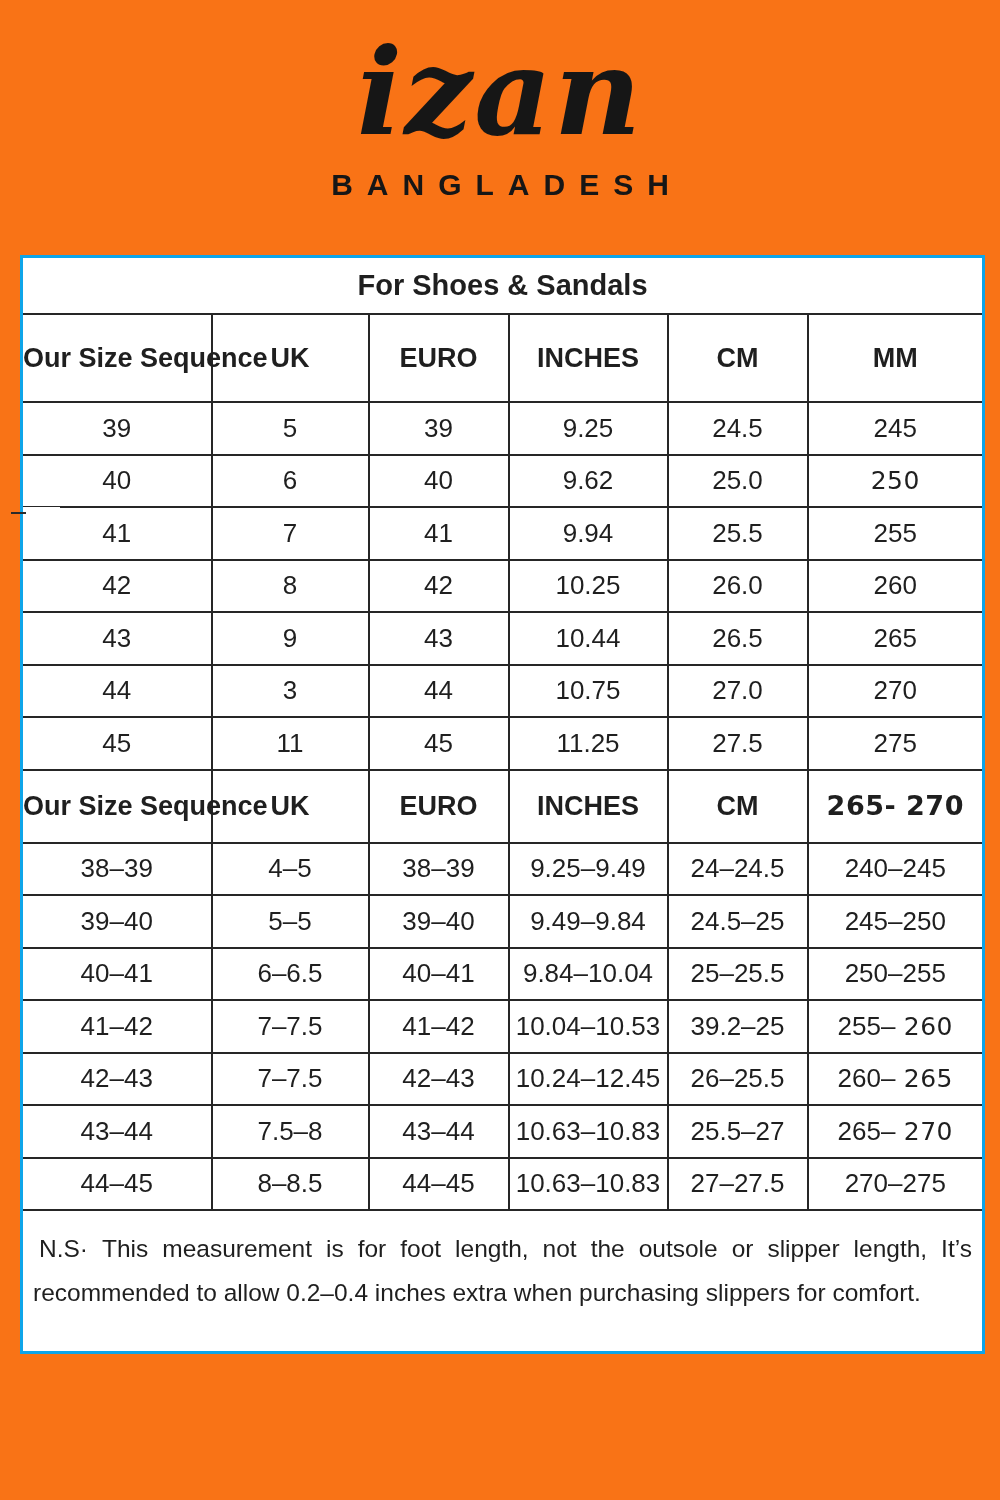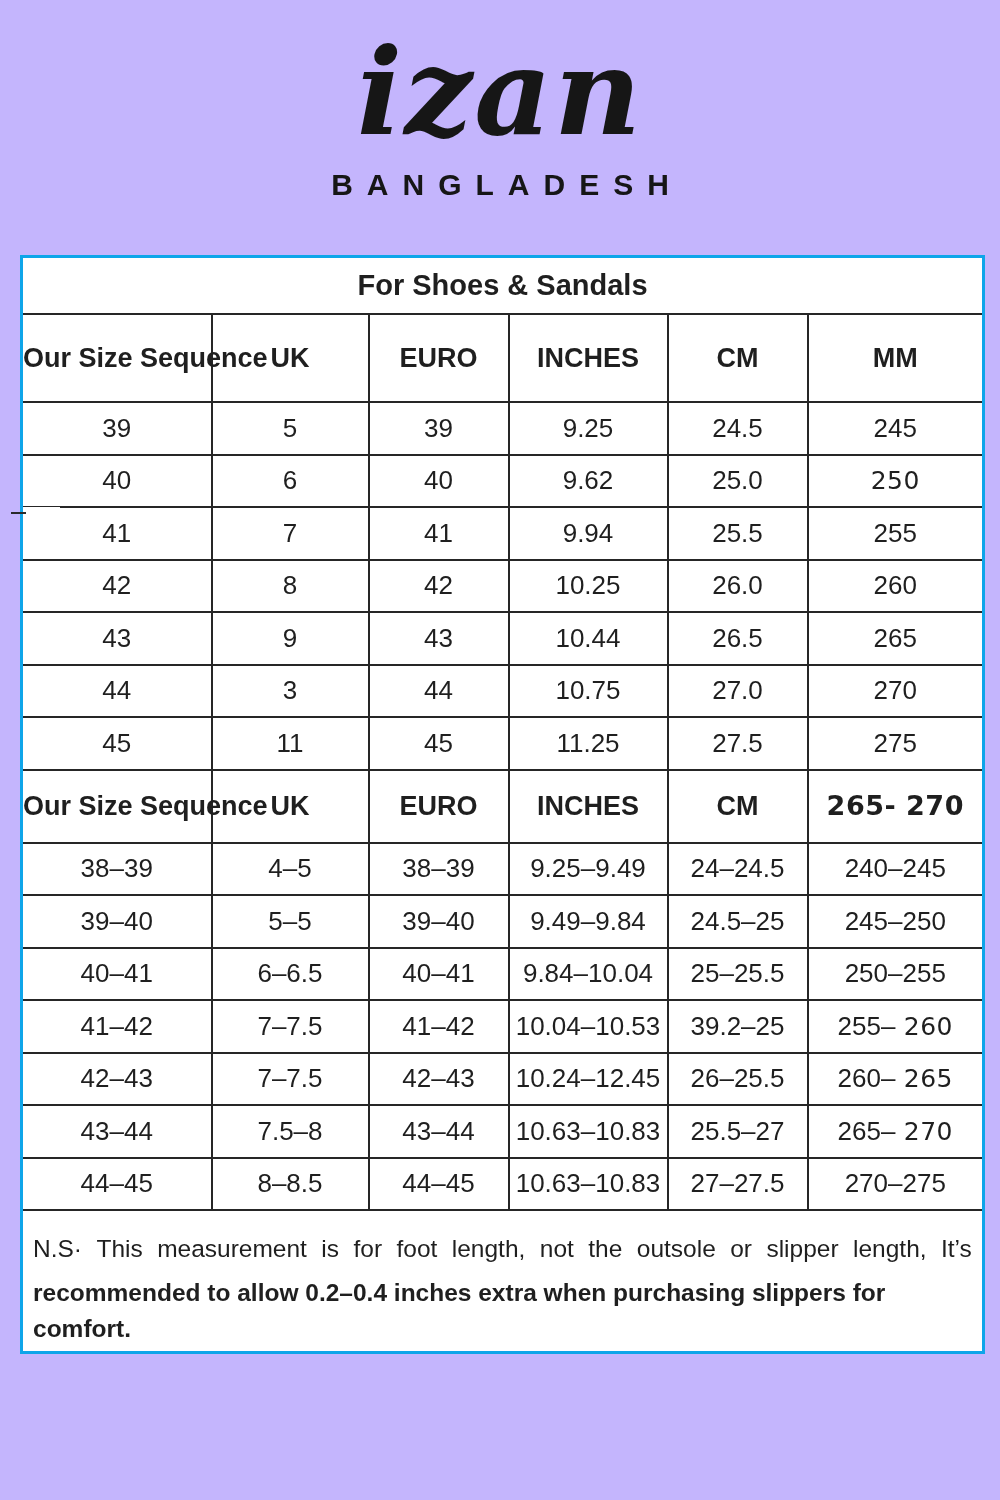--- a/index.html
+++ b/index.html
@@ -1,16 +1,16 @@
 <!DOCTYPE html>
 <html><head>
 <meta charset="utf-8">
 <style>
   html,body{margin:0;padding:0;background:#ffffff;}
-  .sheet{position:relative;width:1000px;height:1500px;background:#c4b5fd;overflow:hidden;
+  .sheet{position:relative;width:1000px;height:1500px;background:#f97316;overflow:hidden;
          font-family:"Liberation Sans",sans-serif;color:#1f1f1f;}
 
   
   .logo{position:absolute;top:0;left:0;width:100%;text-align:center;}
   .logo-script{font-family:"DejaVu Serif",serif;font-style:italic;font-weight:700;
                font-size:120px;line-height:140px;padding-top:22px;color:#161616;letter-spacing:2px;}
   .logo-sub{margin-top:6px;font-size:30px;font-weight:700;letter-spacing:14px;
             position:relative;left:7px;color:#161616;}
 
   
@@ -27,22 +27,22 @@
   .alt-font{font-family:"DejaVu Sans",sans-serif;font-size:25px;font-weight:400;letter-spacing:0.5px;}
   th.alt-font{font-weight:400;font-size:26px;}
 
   
   .stray-260{position:absolute;right:100px;bottom:-1px;font-family:"DejaVu Sans",sans-serif;
              font-weight:400;font-size:28px;letter-spacing:0.5px;}
 
   
   tr.note-row td{height:120px;vertical-align:top;padding:20px 10px 0 10px;white-space:normal;}
   .note-line1{display:flex;justify-content:space-between;font-size:24.5px;line-height:36px;
-              font-weight:400;}
-  .note-line2{text-align:left;font-size:24.5px;line-height:36px;margin-top:8px;font-weight:700;}
+              font-weight:400;margin-left:6px;}
+  .note-line2{text-align:left;font-size:24.5px;line-height:36px;margin-top:8px;font-weight:400;}
 
   
   .border-gap{position:absolute;top:252px;left:3px;width:37px;height:5px;background:#ffffff;z-index:3;}
   .left-tick{position:absolute;top:257px;left:-9px;width:15px;height:2px;background:#2a2a2a;z-index:3;}
 </style>
 </head>
 <body>
 
 <div class="sheet">
 

